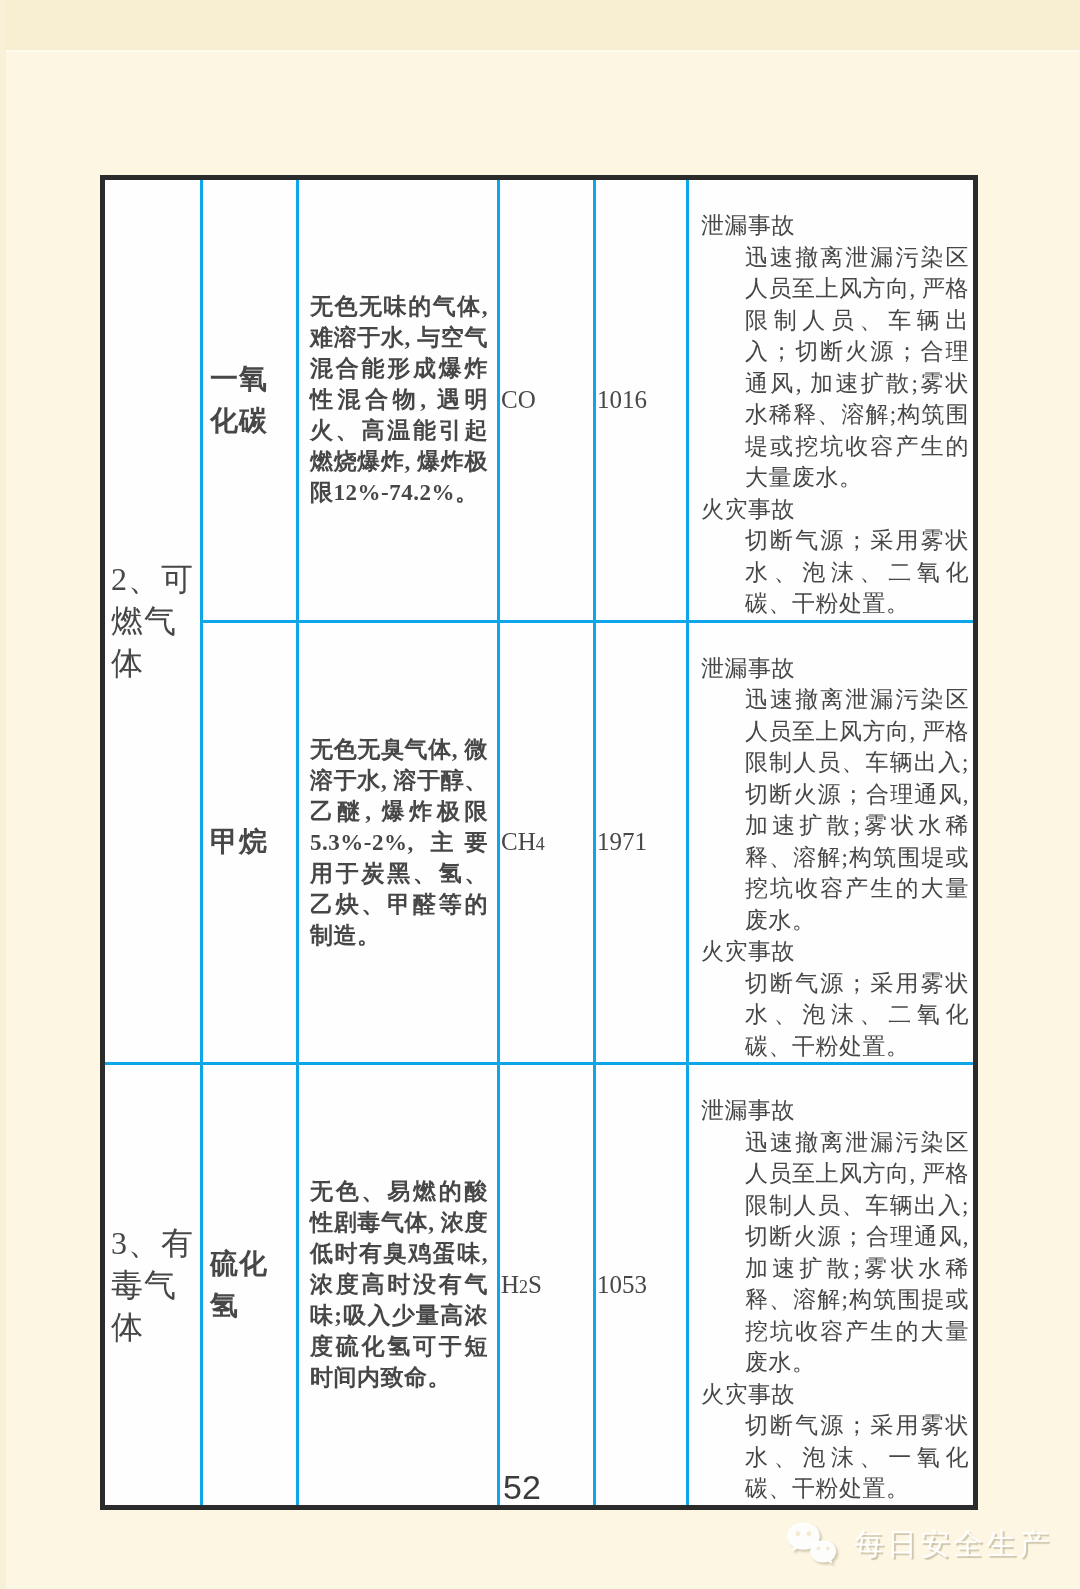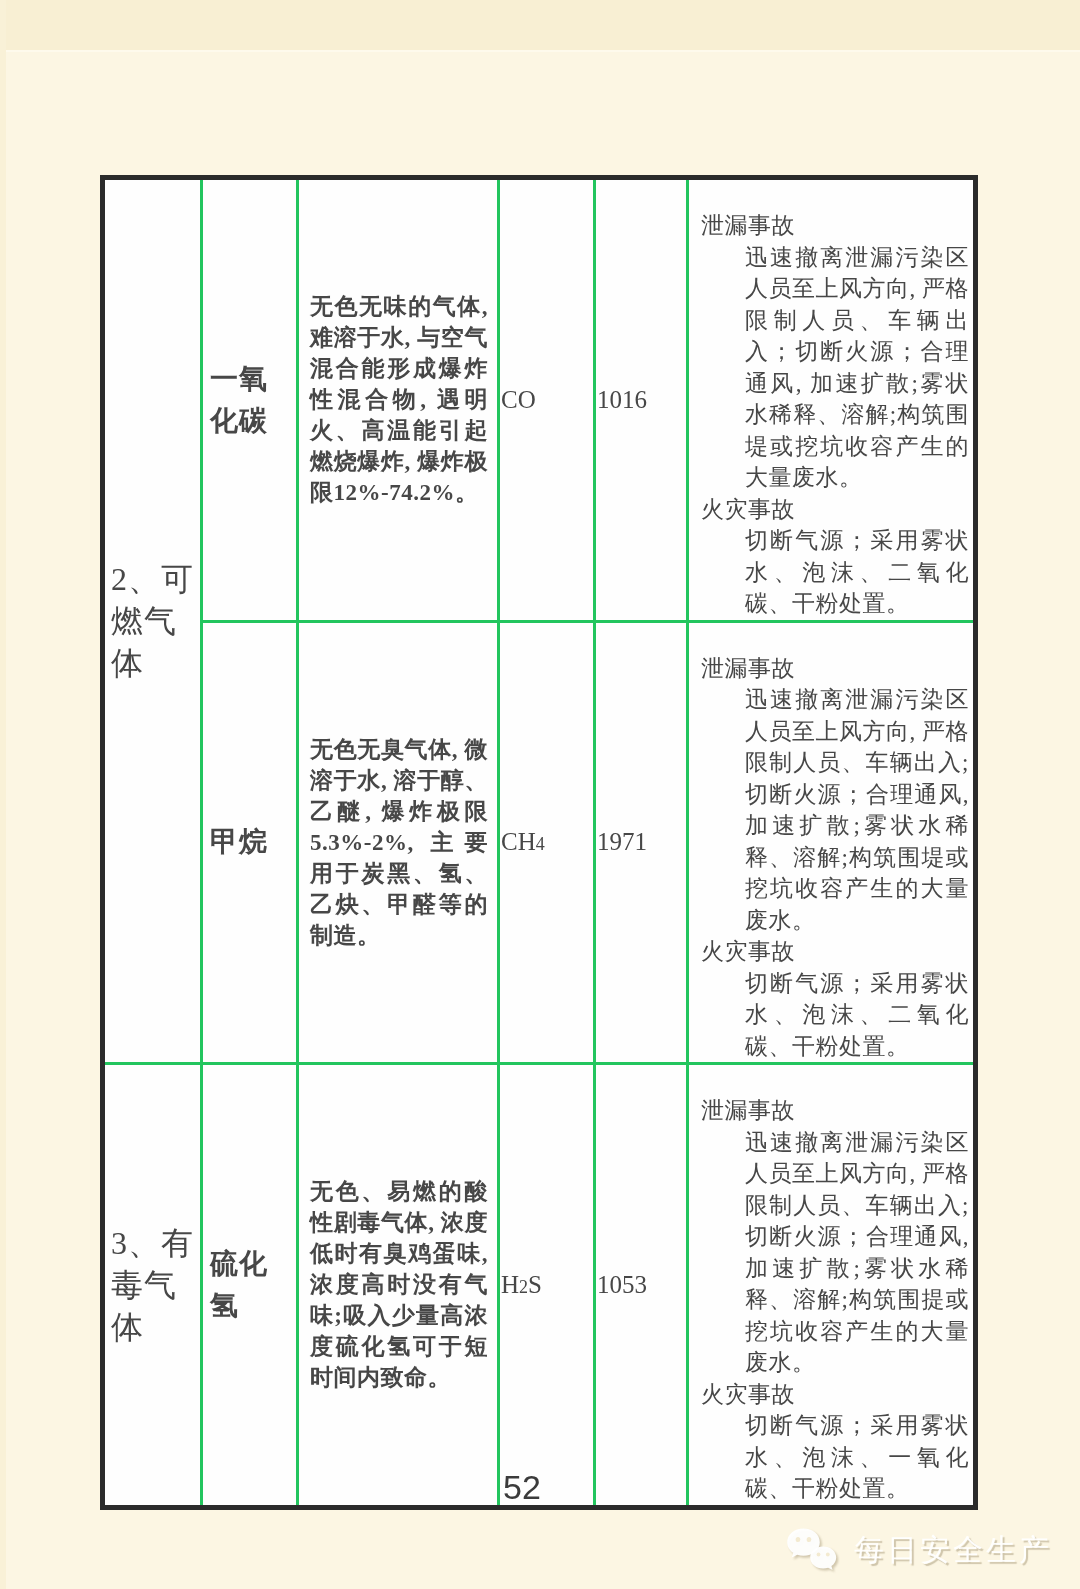--- a/index.html
+++ b/index.html
@@ -25,21 +25,21 @@
   }
 
   table.gas-table {
     position: absolute; left: 100px; top: 175px;
     border-collapse: collapse;
     table-layout: fixed;
     background: #fefefe;
     border: 5px solid #2b2b2b;
   }
   table.gas-table td {
-    border: 3px solid #22c55e;
+    border: 3px solid #0ea5e9;
     color: #474747;
     overflow: hidden;
   }
   td.cat {
     vertical-align: middle;
     font-size: 32px; line-height: 42px;
     padding: 0 2px 0 6px;
     letter-spacing: 1px;
   }
   td.gname {
@@ -77,21 +77,21 @@
     position: absolute;
     left: 402px; top: 1468px; width: 240px;
     text-align: center;
     font-family: "Liberation Sans", "DejaVu Sans", sans-serif;
     font-size: 34px;
     color: #3b3b3b;
   }
 
   .watermark {
     position: absolute;
-    right: 28px; bottom: 16px;
+    right: 28px; bottom: 22px;
     display: flex; align-items: center; gap: 16px;
   }
   .watermark svg {
     filter: drop-shadow(2px 2px 1px rgba(150, 135, 100, 0.45));
   }
   .watermark .wm-label {
     font-family: "Liberation Sans", "DejaVu Sans", sans-serif;
     font-size: 30px;
     letter-spacing: 3px;
     color: rgba(255,255,255,0.95);

